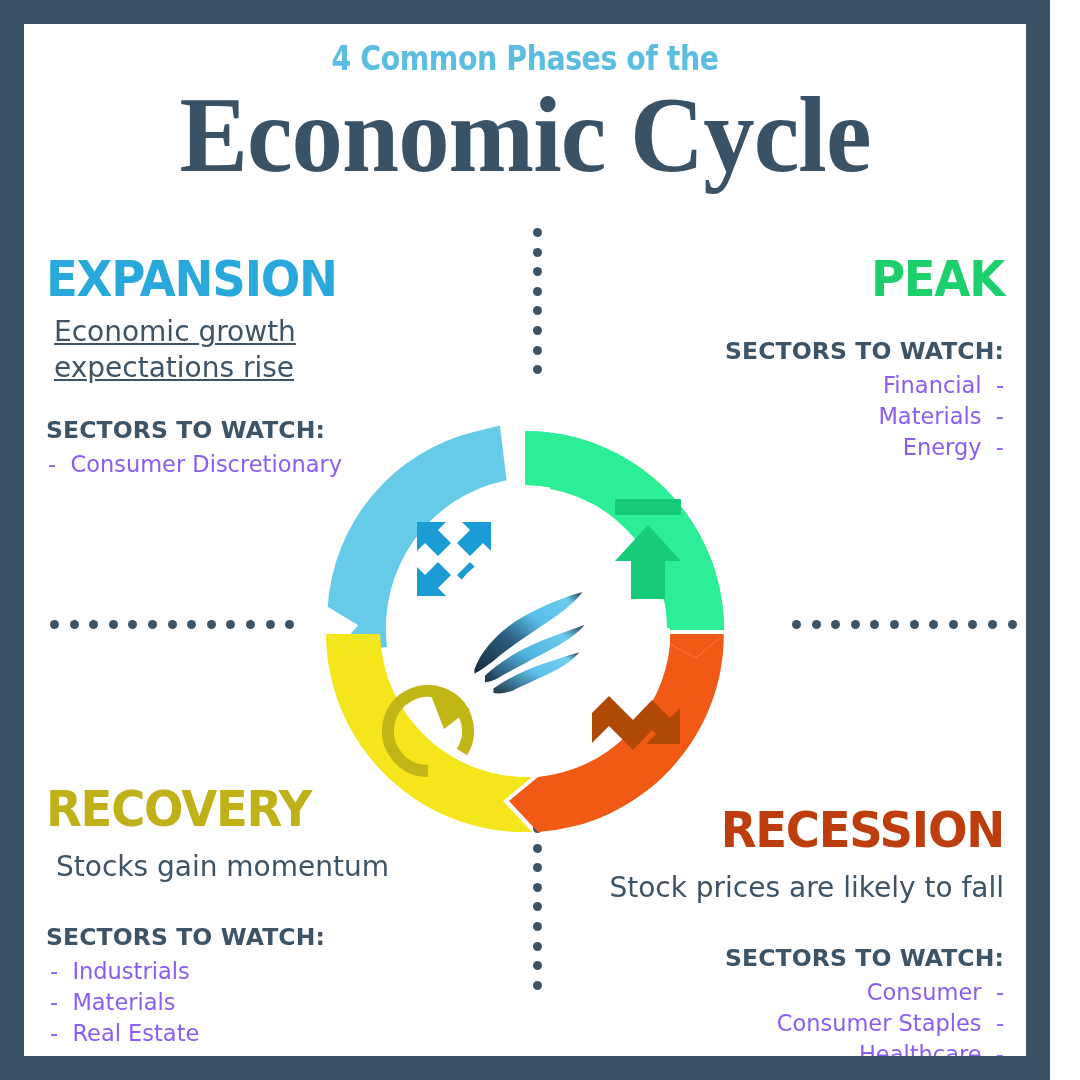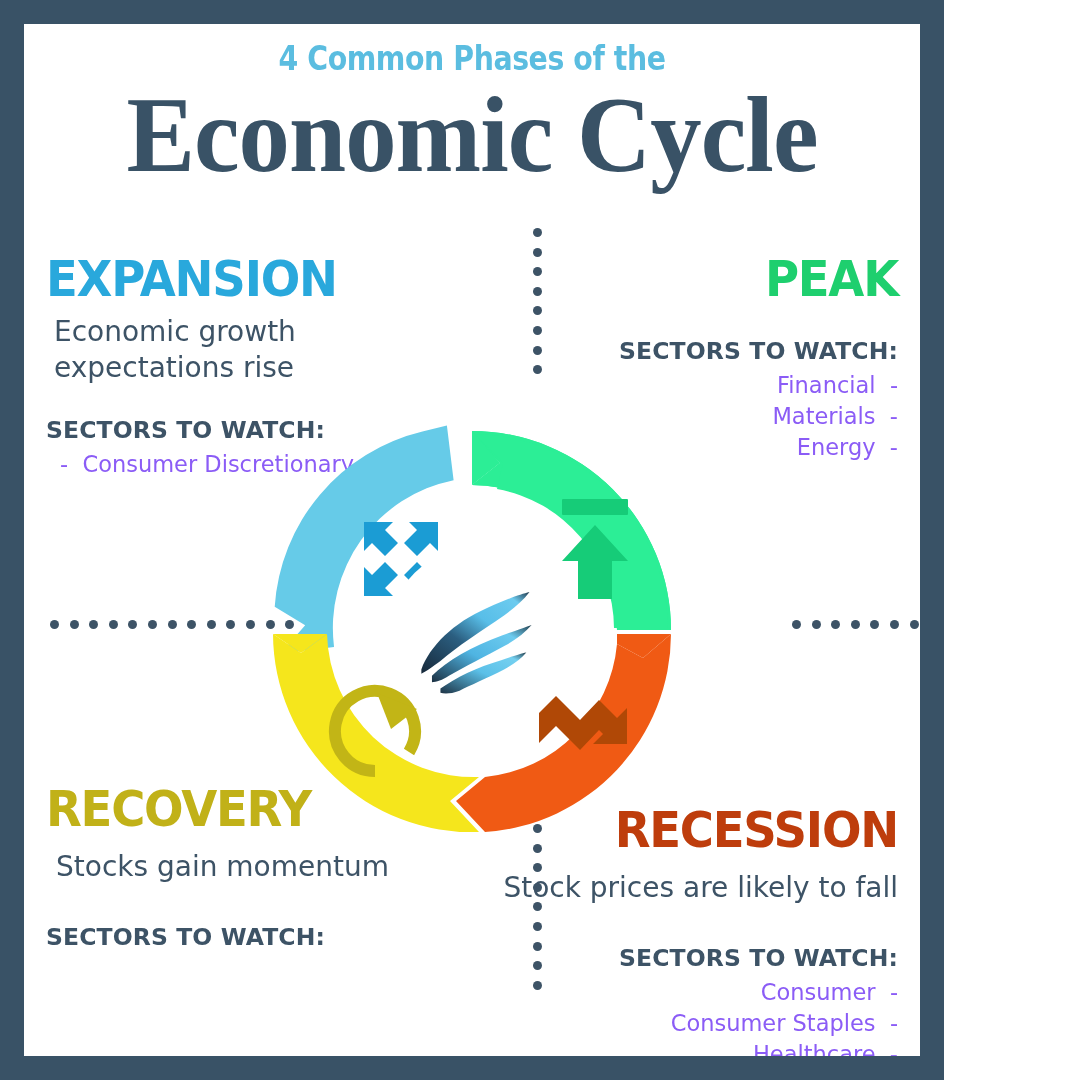--- a/index.html
+++ b/index.html
@@ -9,21 +9,21 @@
   }
   body {
     width: 1080px;
     height: 1080px;
     font-family: "Liberation Sans", sans-serif;
     overflow: hidden;
   }
 
   #poster {
     position: relative;
-    width: 944px;
+    width: 1050px;
     height: 1080px;
     box-sizing: border-box;
     background: #395266;
     padding: 24px;
   }
   #canvas {
     position: relative;
     width: 100%;
     height: 100%;
     background: #ffffff;
@@ -104,23 +104,23 @@
   }
   .sector-item {
     font-family: "DejaVu Sans", sans-serif;
     font-size: 22.5px;
     color: #8b5cf6;
     line-height: 1.37;
     white-space: pre;
   }
 
   
-  .quad-top-left .phase-desc   { margin-left: 8px; }
+  .quad-top-left .phase-desc   { margin-left: 8px; text-decoration: underline; }
   .quad-top-left .sectors-head { margin-top: 30px; }
-  .quad-top-left .sector-list  { margin-left: 14px; }
+  .quad-top-left .sector-list  { margin-left: 2px; }
 
   .quad-top-right .phase-desc   { margin-top: 16px; }
   .quad-top-right .sectors-head { margin-top: 32px; }
 
   .quad-bottom-left .phase-desc   { margin-left: 10px; margin-top: 14px; }
   .quad-bottom-left .sectors-head { margin-top: 38px; }
   .quad-bottom-left .sector-list  { margin-left: 4px; }
 
   .quad-bottom-right .phase-desc   { margin-top: 14px; }
   .quad-bottom-right .sectors-head { margin-top: 38px; }
@@ -232,20 +232,25 @@
         <div class="sector-item">Energy  -</div>
       </div>
     </div>
 
     <div class="quad left quad-bottom-left">
       <div class="phase-name" style="color: rgb(193, 177, 24);">RECOVERY</div>
       <div class="phase-desc">
         <span class="l1">Stocks gain momentum</span>
       </div>
       <div class="sectors-head">SECTORS TO WATCH:</div>
+      <div class="sector-list">
+        <div class="sector-item">-  Industrials</div>
+        <div class="sector-item">-  Materials</div>
+        <div class="sector-item">-  Real Estate</div>
+      </div>
     </div>
 
     <div class="quad right quad-bottom-right">
       <div class="phase-name" style="color: rgb(190, 61, 12);">RECESSION</div>
       <div class="phase-desc">
         <span class="l1">Stock prices are likely to fall</span>
       </div>
       <div class="sectors-head">SECTORS TO WATCH:</div>
       <div class="sector-list">
         <div class="sector-item">Consumer  -</div>

